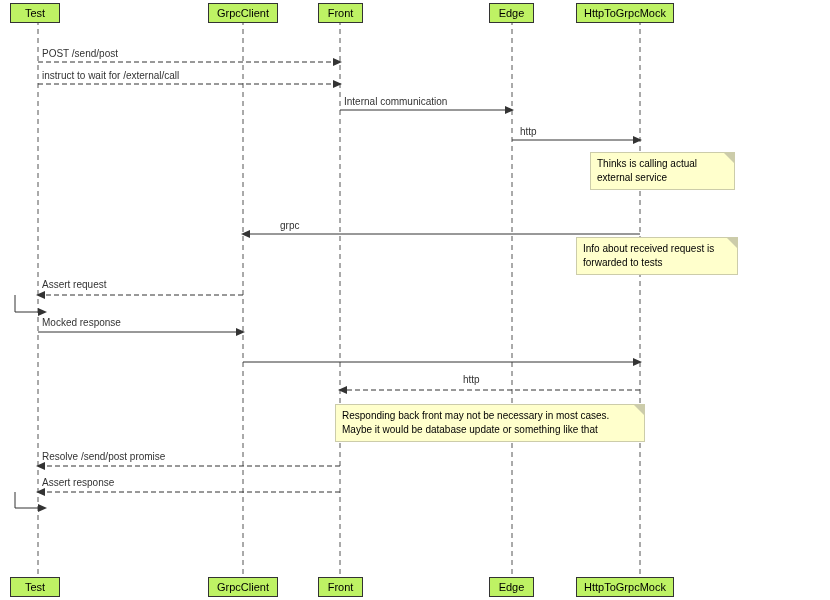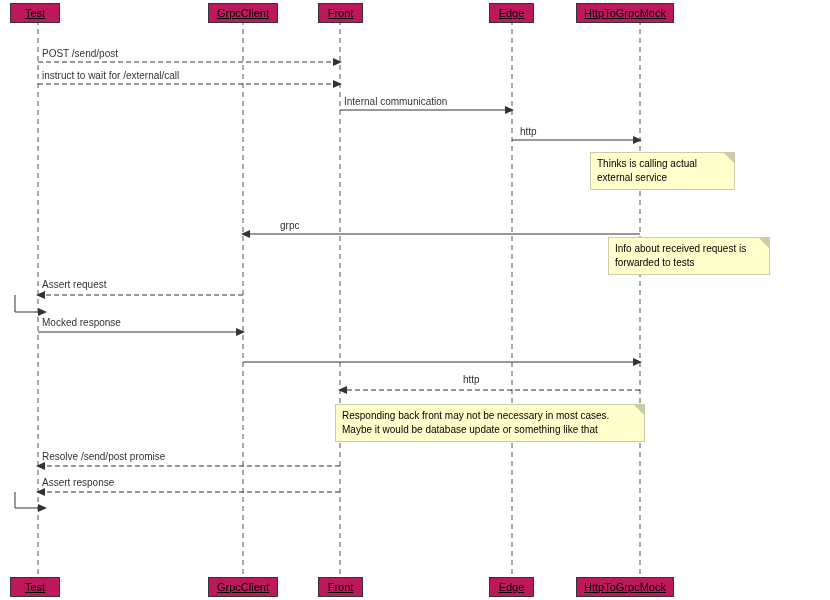--- a/index.html
+++ b/index.html
@@ -13,26 +13,25 @@
       position: relative;
     }
     #diagram {
       position: relative;
       width: 830px;
       height: 600px;
     }
     .lifeline-box {
       position: absolute;
       border: 1px solid #333;
-      background: #be185d;
+      background: #bef264;
       padding: 3px 7px;
       font-size: 11px;
       white-space: nowrap;
       text-align: center;
-      text-decoration: underline;
     }
     svg#arrows {
       position: absolute;
       top: 0;
       left: 0;
       width: 830px;
       height: 600px;
       overflow: visible;
     }
     .note-box {
@@ -149,21 +148,21 @@
   </div>
   <div class="lifeline-box" style="left:576px; bottom:3px; min-width:90px;">
     <span>HttpToGrpcMock</span>
   </div>
 
   <div class="note-box" style="left:568px; top:152px; width:145px;margin-left:22px;">
     <span>Thinks is calling actual
 external service</span>
   </div>
 
-  <div class="note-box" style="left:608px; top:237px; width:162px;">
+  <div class="note-box" style="left:576px; top:237px; width:162px;">
     <span>Info about received request
 is forwarded to tests</span>
   </div>
 
   <div class="note-box" style="left:335px; top:404px; width:310px;">
     <span>Responding back front may not be necessary in most cases.
 Maybe it would be database update or something like that</span>
   </div>
 </div>
 

